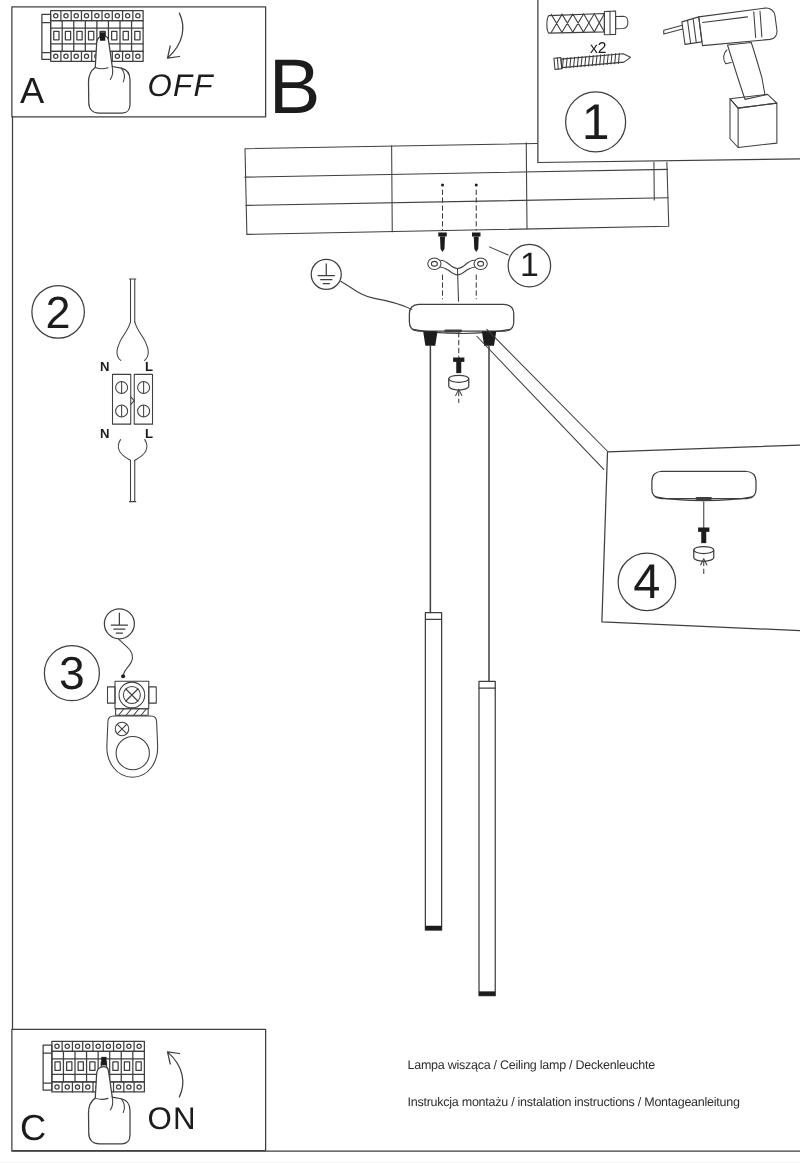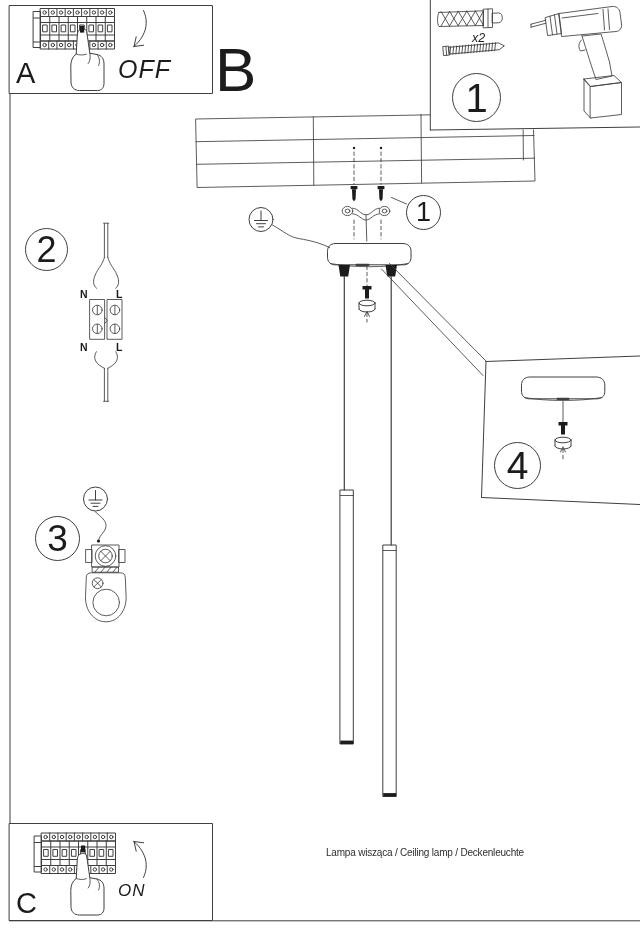--- a/index.html
+++ b/index.html
@@ -278,29 +278,30 @@
       <circle cx="97.6" cy="583.2" r="5.4"></circle>
       <path d="M94.1,579.7 L101.1,586.7 M101.1,579.7 L94.1,586.7"></path>
       <circle cx="106.2" cy="602.5" r="13.3"></circle>
     </g>
   </svg>
 
   <div class="txt" style="left:16px;top:57px;font-size:29px;">A</div>
   <div class="txt" style="left:118px;top:55px;font-size:25px;letter-spacing:1px;font-style:italic;">OFF</div>
   <div class="txt" style="left:215px;top:34px;font-size:62px;">B</div>
   <div class="txt" style="left:16px;top:887px;font-size:29px;">C</div>
-  <div class="txt" style="left:118px;top:881px;font-size:17px;letter-spacing:1px;font-style:italic;">ON</div>
-  <div class="txt" style="left:472px;top:31px;font-size:12.5px;font-style:italic;">x2</div>
+  <div class="txt" style="left:118px;top:881px;font-size:25px;letter-spacing:1px;">ON</div>
+  <div class="txt" style="left:472px;top:31px;font-size:12.5px;">x2</div>
 
   <div class="badge" style="left:452px;top:73px;width:47px;height:47px;font-size:40px;">1</div>
   <div class="badge" style="left:406px;top:195px;width:33px;height:33px;font-size:27px;">1</div>
   <div class="badge" style="left:25px;top:228px;width:41px;height:41px;font-size:36px;">2</div>
   <div class="badge" style="left:35px;top:516px;width:43px;height:43px;font-size:37px;">3</div>
   <div class="badge" style="left:494px;top:442px;width:45px;height:45px;font-size:39px;">4</div>
 
   <div class="nl" style="left:80px;top:288px;">N</div>
   <div class="nl" style="left:116px;top:288px;">L</div>
   <div class="nl" style="left:80px;top:341px;">N</div>
   <div class="nl" style="left:116px;top:341px;">L</div>
 
+  <div class="footer-line" style="top:877px;">Instrukcja montażu / instalation instructions / Montageanleitung</div>
   <div class="footer-line" style="top:847px;">Lampa wisząca / Ceiling lamp / Deckenleuchte</div>
 
 </div>
 
 </body></html>

